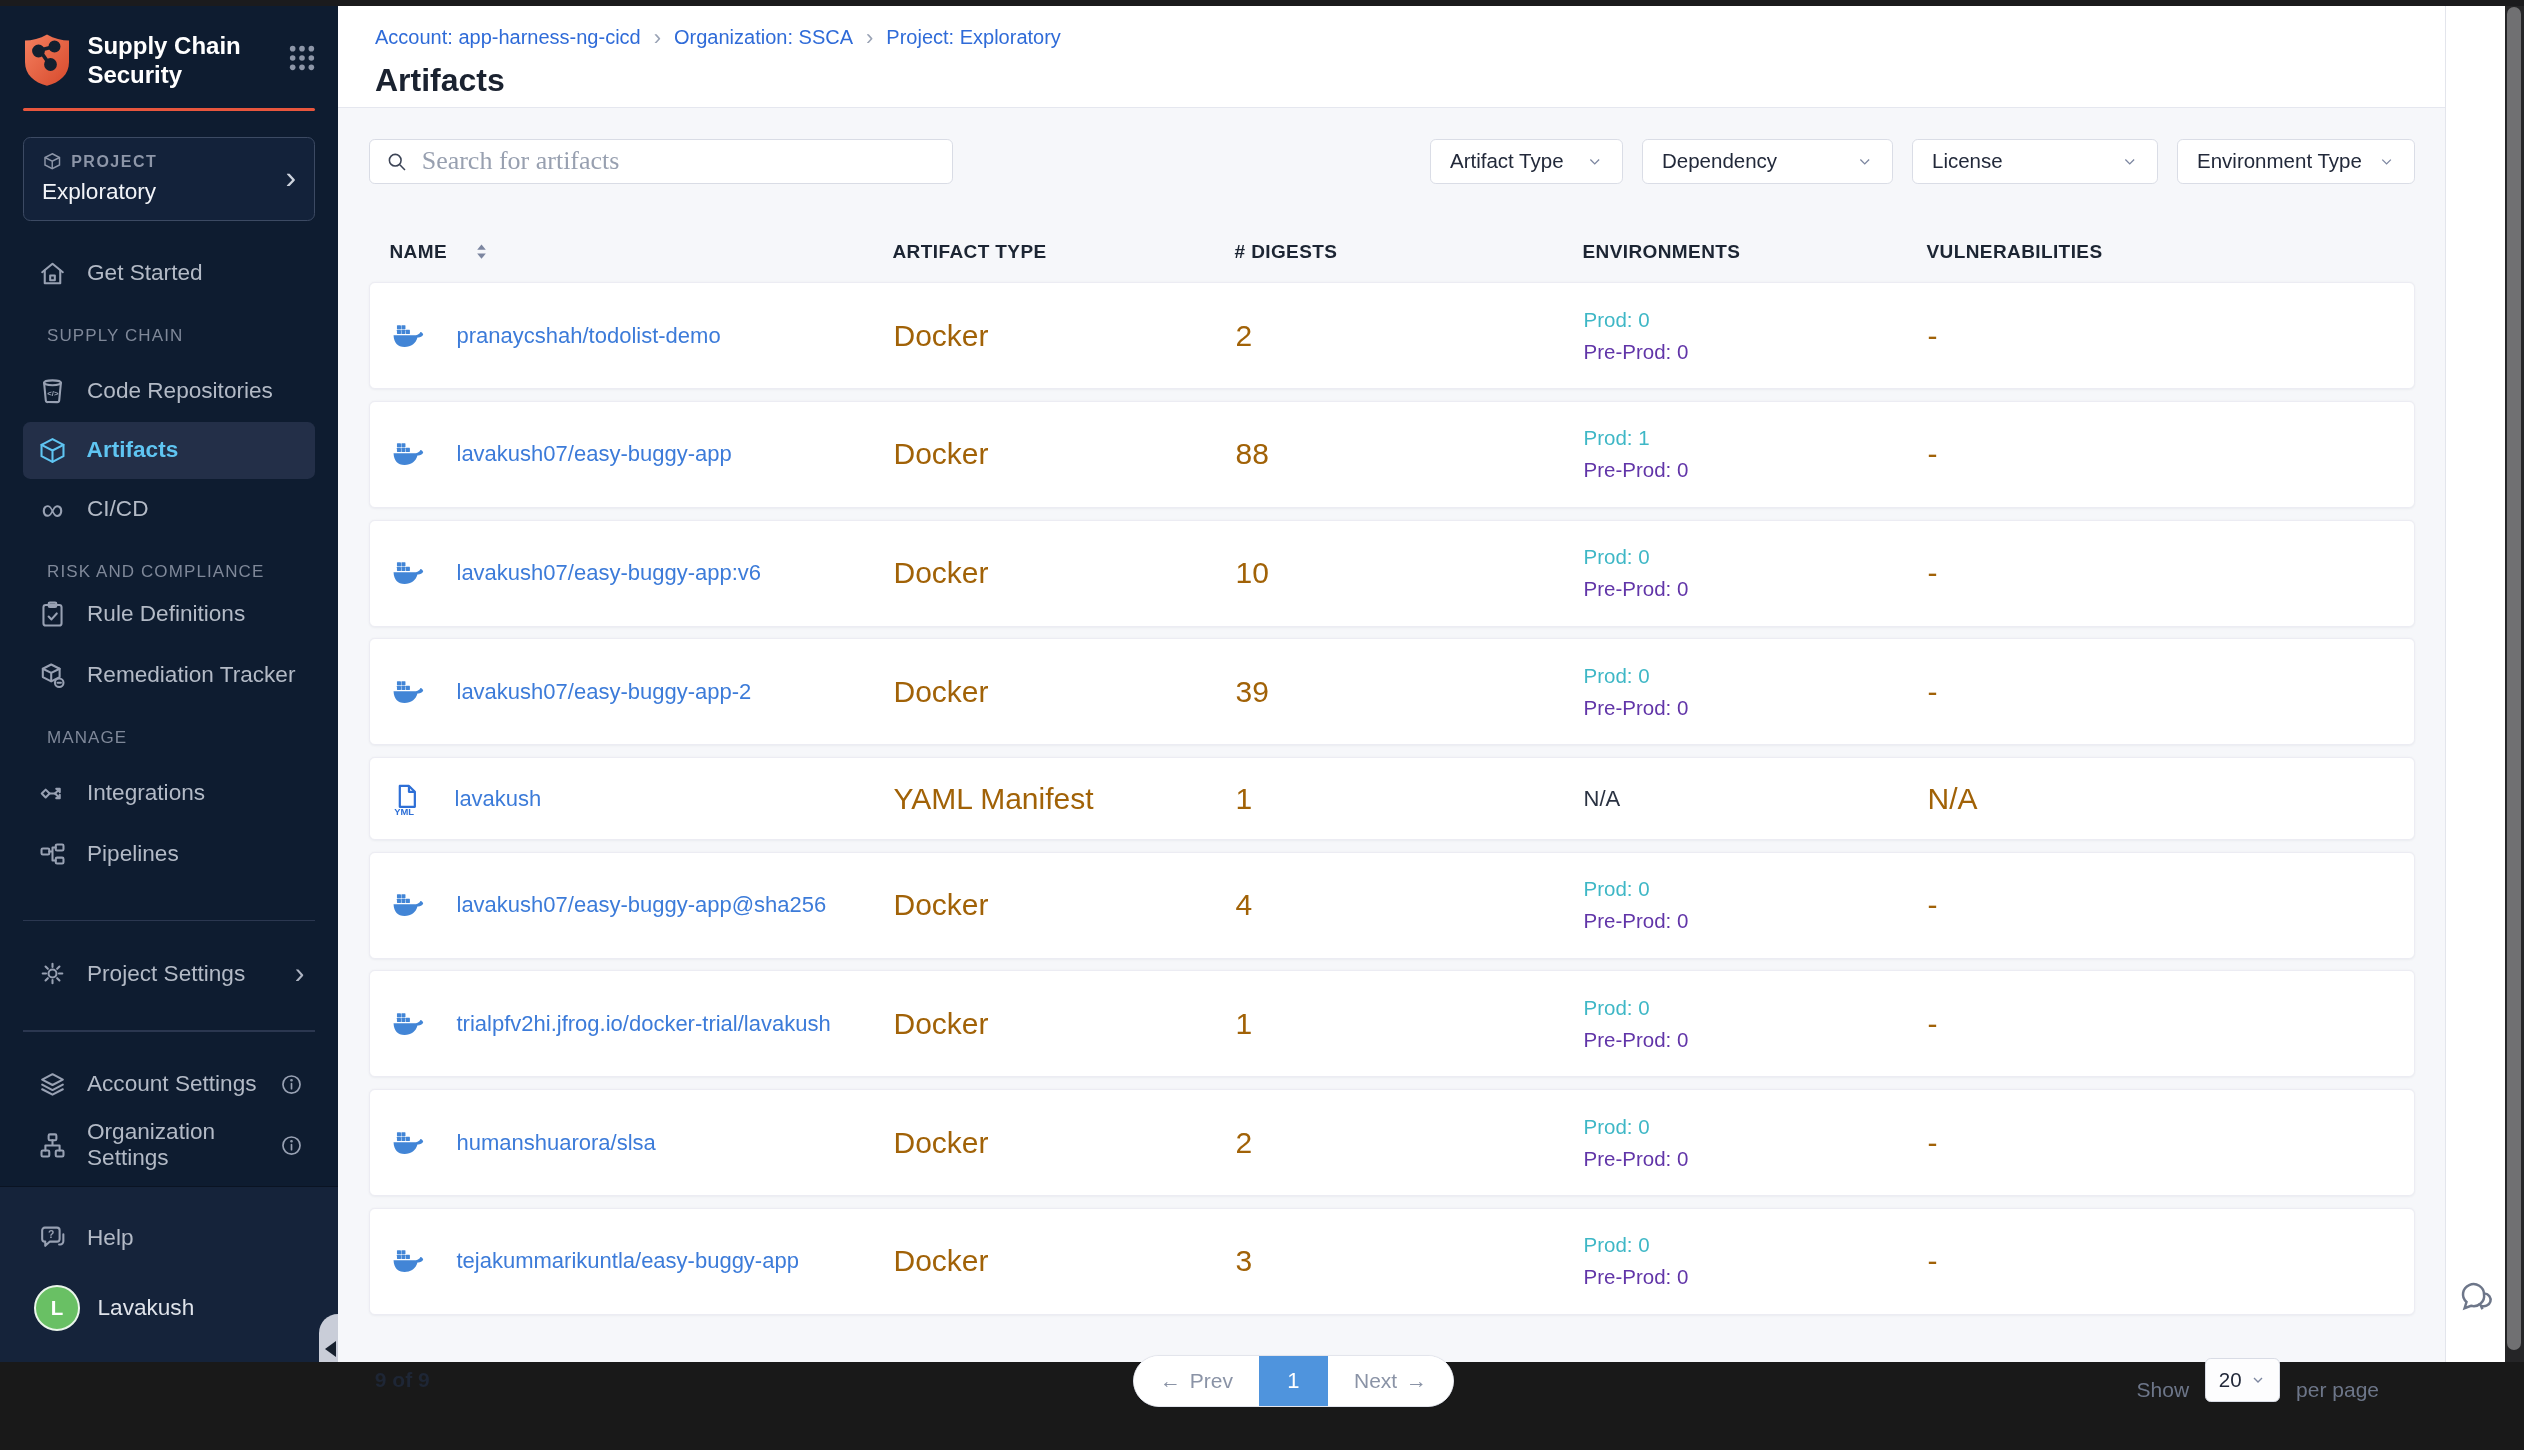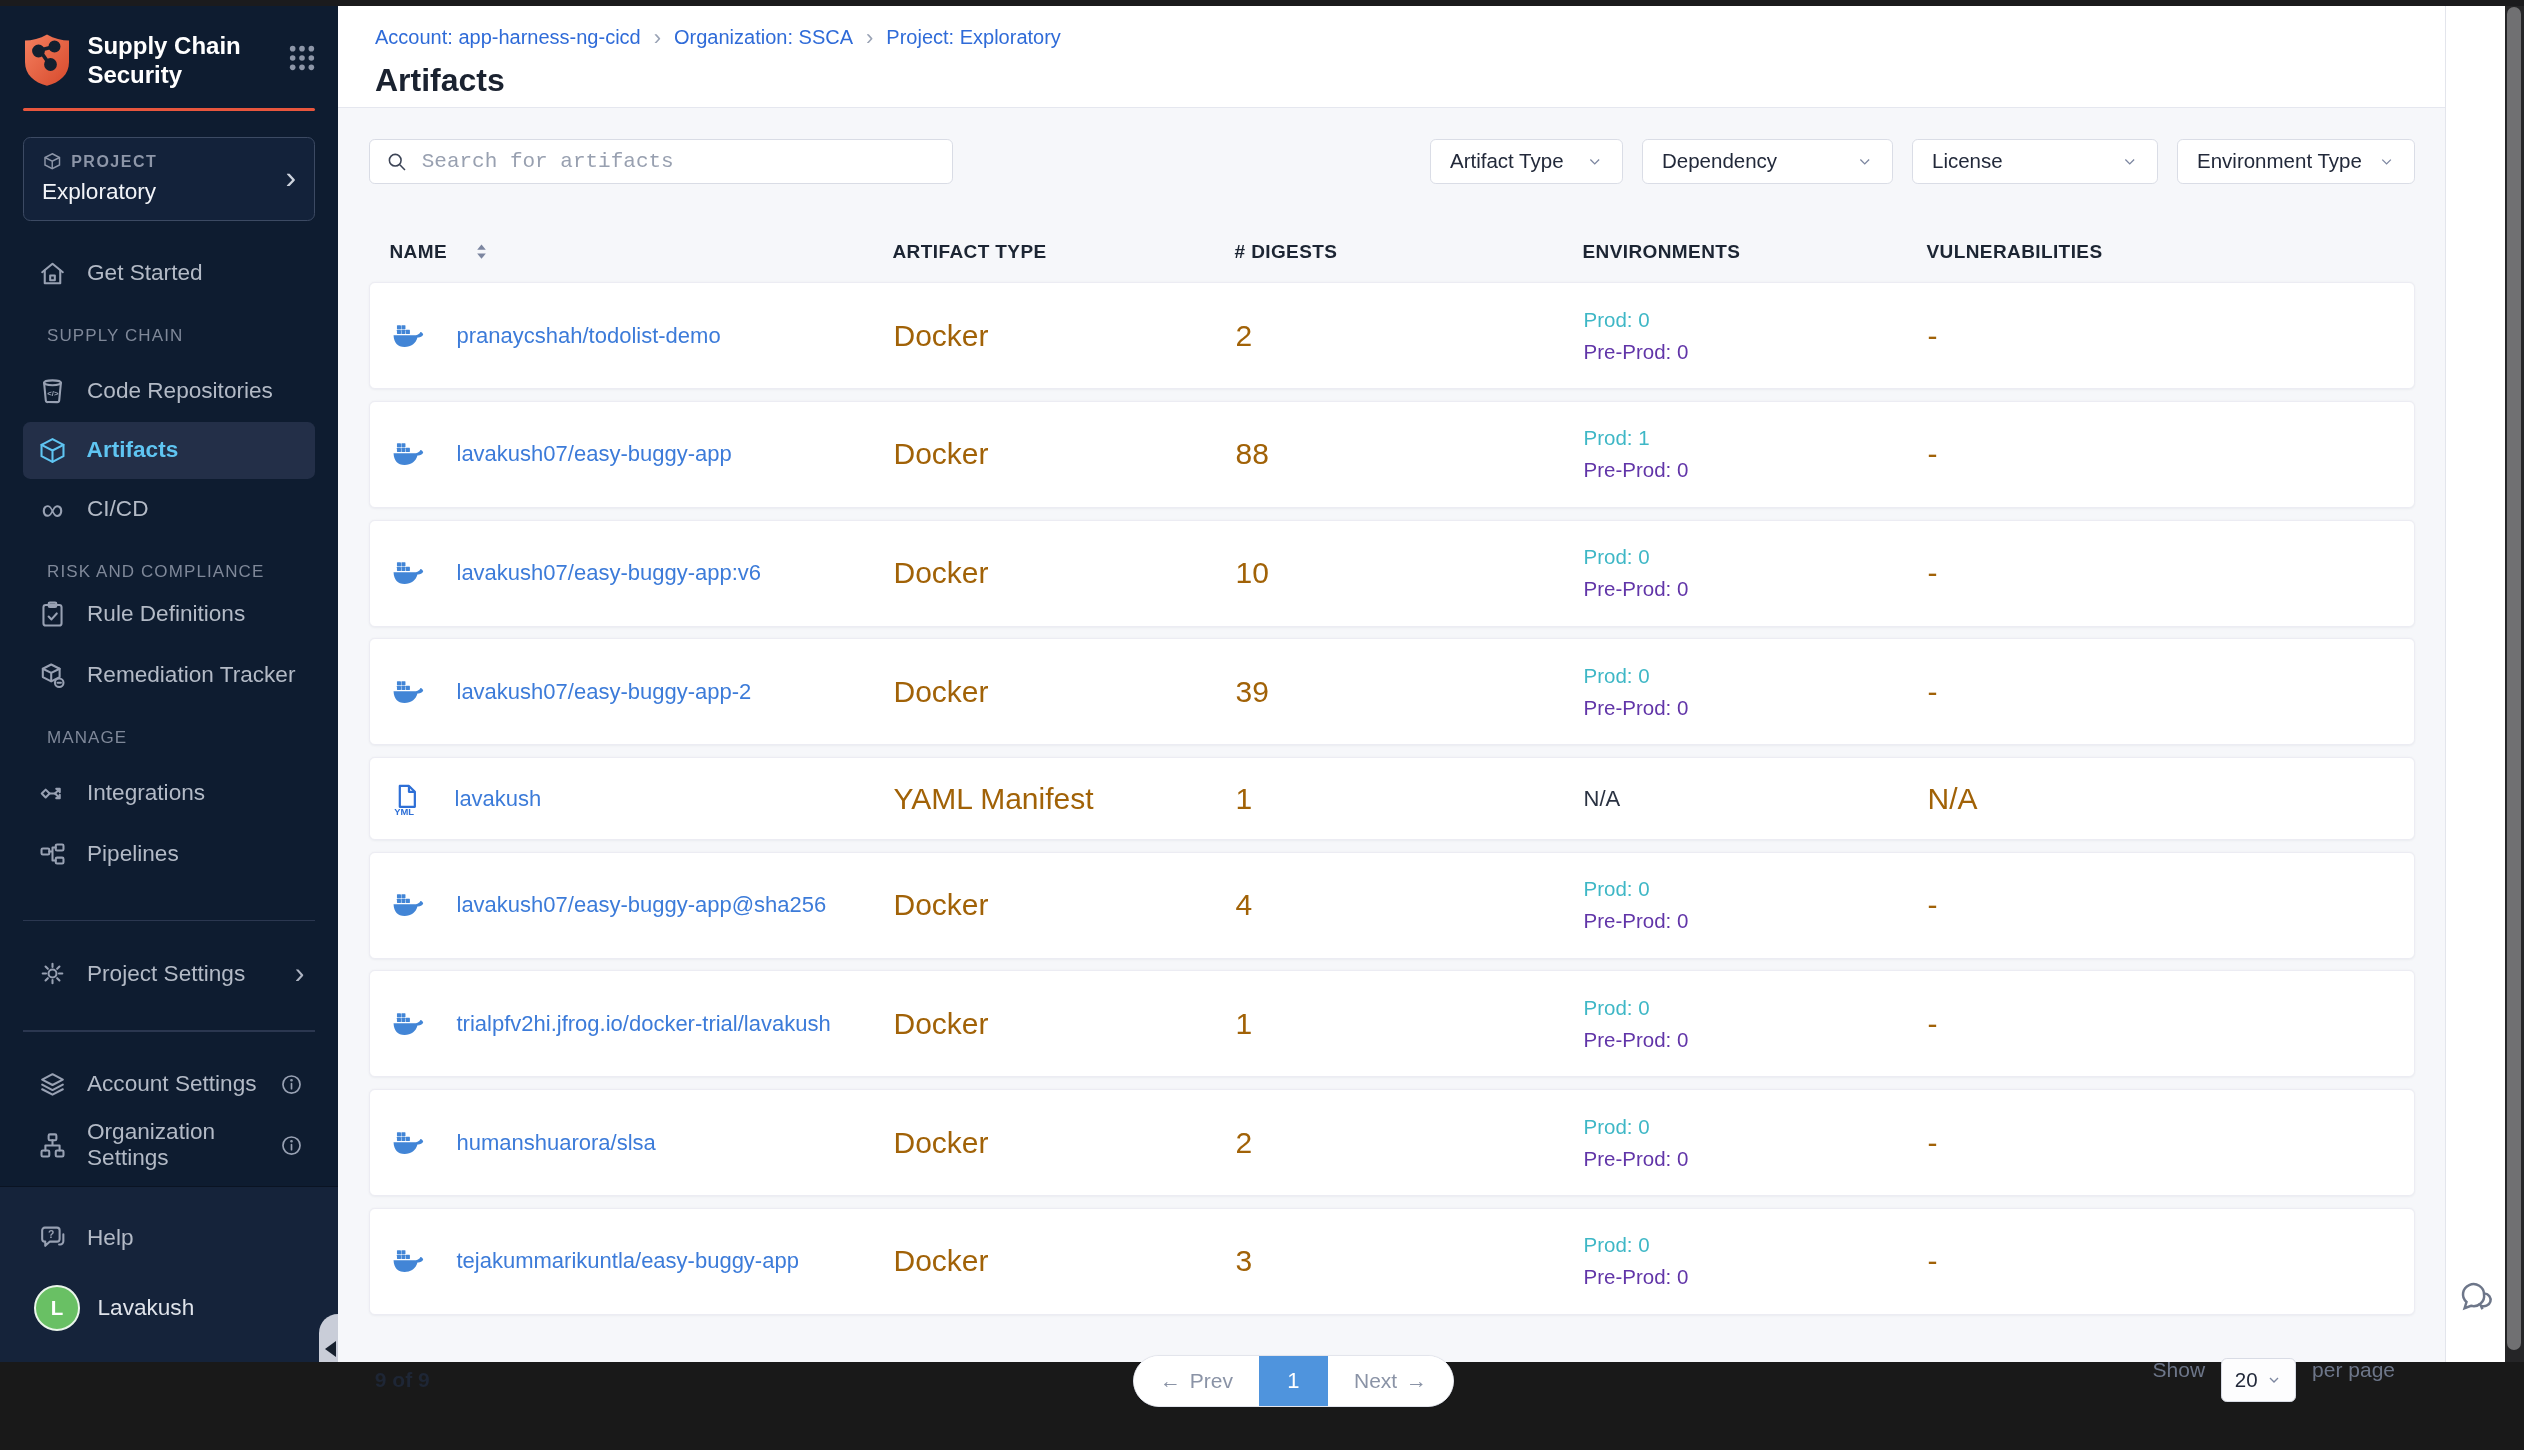--- a/index.html
+++ b/index.html
@@ -46,22 +46,22 @@
   .main{position:absolute;left:338px;top:5.8px;right:79px;bottom:0;background:#f6f7fa;}
   .page-header{background:#fff;height:102px;border-bottom:1.5px solid #e5e7ef;padding-left:37px;box-sizing:border-box;}
   .breadcrumb{padding-top:19px;font-size:20px;color:#2f6bd8;display:flex;gap:13px;align-items:center;}
   .crumb{cursor:pointer;}
   .crumb-sep{color:#9aa3b5;font-size:22px;}
   .page-title{margin-top:11.7px;font-size:32px;font-weight:700;color:#1a2230;}
   .content{padding:0 31px;}
   .toolbar{margin-top:31px;display:flex;align-items:center;}
   .search-box{width:584px;height:45px;background:#fff;border:1.5px solid #d9dce5;border-radius:5.8px;
     display:flex;align-items:center;gap:11.7px;padding:0 14.6px;box-sizing:border-box;}
-  .search-box input{border:none;outline:none;flex:1;font-size:21px;color:#22293a;background:transparent;
-    font-family:Liberation Mono, monospace;}
+  .search-box input{border:none;outline:none;flex:1;font-size:26px;color:#22293a;background:transparent;
+    font-family:Liberation Serif, serif;}
   .search-box input::placeholder{color:#98a0b0;}
   .filters{margin-left:auto;display:flex;gap:19px;}
   .filter-btn{height:45px;background:#fff;border:1.5px solid #dadde6;border-radius:5.8px;display:flex;
     align-items:center;gap:14.6px;padding:0 19px;box-sizing:border-box;font-size:20.5px;color:#22293a;cursor:pointer;}
   .filter-btn .fl{white-space:nowrap;}
   .f0{width:193px;}.f1{width:251px;}.f2{width:246px;}.f3{width:238px;gap:16px;}
   .filter-btn .chev-dn{margin-left:auto;}
 
   .grid-cols{display:grid;grid-template-columns:503px 342px 348px 344px auto;align-items:center;}
   .thead{margin-top:56px;height:25px;padding-left:20.5px;font-size:19px;font-weight:700;color:#1c2533;
@@ -79,21 +79,21 @@
   .env-preprod{color:#6135a8;cursor:pointer;}
   .env-na{font-size:22px;color:#2a3242;}
 
   .pager{position:relative;margin-top:40px;height:50px;}
   .pager-count{position:absolute;left:5.8px;top:50%;transform:translateY(-50%);font-size:21px;color:#1e2635;font-weight:700;}
   .pager-pill{position:absolute;left:764px;top:0;height:50px;background:#fff;border:1.5px solid #e3e5ec;
     border-radius:29px;display:flex;align-items:stretch;overflow:hidden;box-shadow:0 0.7px 2.2px rgba(20,30,60,.06);}
   .pg-btn{display:flex;align-items:center;gap:8.8px;padding:0 26px;color:#8a93a6;font-size:21px;cursor:pointer;background:#fff;border:none;
     font-family:"Liberation Sans","DejaVu Sans",sans-serif;}
   .pg-num{width:69px;background:#4f94dd;color:#fff;font-size:22px;display:flex;align-items:center;justify-content:center;cursor:pointer;}
-  .pager-right{position:absolute;right:20px;top:50%;transform:translateY(-50%);display:flex;align-items:flex-start;gap:16px;
+  .pager-right{position:absolute;right:36px;top:50%;transform:translateY(-50%);display:flex;align-items:flex-end;gap:16px;
     font-size:21px;color:#6d7689;}
   .pp-select{width:73px;height:42px;border:1.5px solid #d9dce5;border-radius:5.8px;background:#fdfdfe;display:flex;
     align-items:center;justify-content:center;gap:8.8px;font-size:20.5px;color:#22293a;cursor:pointer;}
 
   .right-rail{position:absolute;right:20px;top:5.8px;bottom:0;width:59px;background:#fff;border-left:1.5px solid #e3e5ec;}
   .chat-fab{position:absolute;left:50%;transform:translateX(-50%);bottom:45px;cursor:pointer;}
   .scrollbar{position:absolute;right:0;top:0;bottom:0;width:20px;background:#252527;}
   .scroll-thumb{position:absolute;left:2.2px;right:3.7px;top:7.3px;bottom:11.7px;background:#707072;border-radius:8.8px;}
   svg{display:block;}
   text{font-family:"Liberation Sans","DejaVu Sans",sans-serif;}

